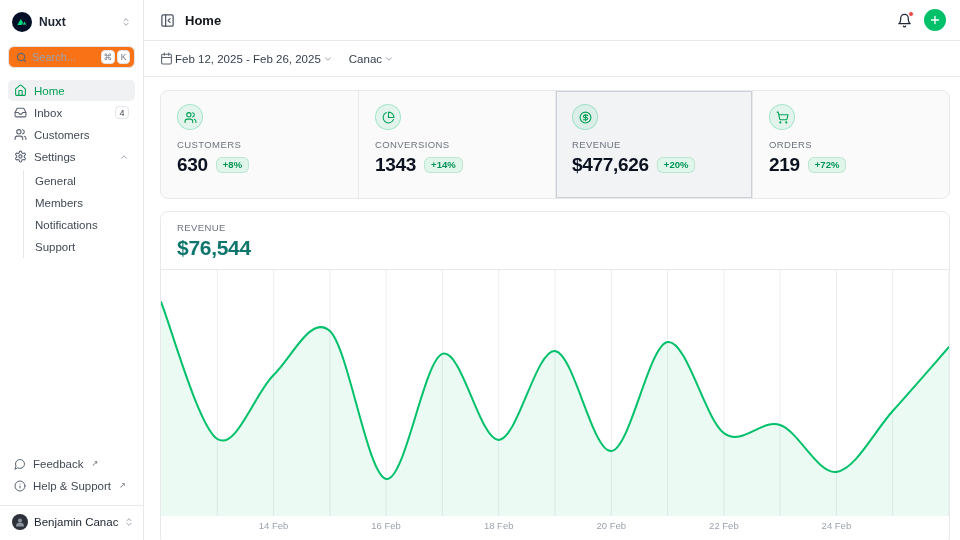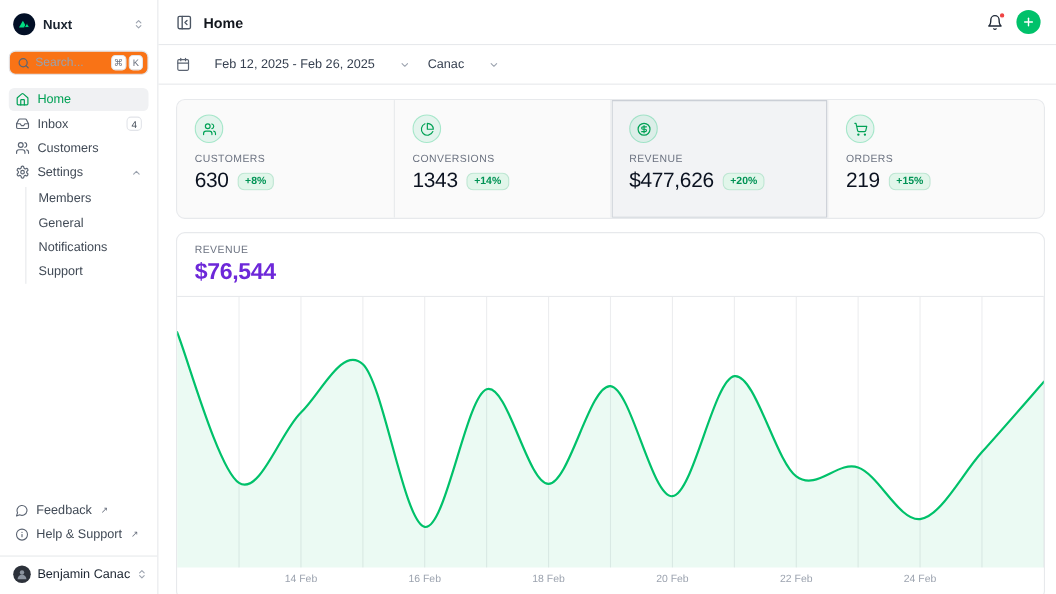--- a/index.html
+++ b/index.html
@@ -41,38 +41,38 @@
   .main { flex:1; display:flex; flex-direction:column; min-width:0; }
   .topbar { height:41px; flex:0 0 41px; border-bottom:1px solid #e7e9ec; display:flex; align-items:center; gap:10px; padding:0 14px 0 16px; }
   .page-title { font-size:13px; font-weight:700; color:#12161d; }
   .collapse-btn { color:#4b5563; cursor:pointer; display:flex; }
   .top-actions { margin-left:auto; display:flex; align-items:center; gap:12px; }
   .bell-btn { position:relative; color:#1f2937; cursor:pointer; display:flex; }
   .bell-dot { position:absolute; top:-2px; right:-2px; width:6px; height:6px; border-radius:50%; background:#ef4444; border:1px solid #fff; }
   .plus-btn { width:22px; height:22px; border-radius:50%; background:#00C16A; color:#fff; border:none; display:flex; align-items:center; justify-content:center; cursor:pointer; }
 
   .toolbar { height:36px; flex:0 0 36px; border-bottom:1px solid #e7e9ec; display:flex; align-items:center; gap:16px; padding:0 16px; }
-  .tb-btn { display:flex; align-items:center; gap:22px; font-size:11.5px; font-weight:500; color:#374151; cursor:pointer; }
+  .tb-btn { display:flex; align-items:center; gap:2px; font-size:11.5px; font-weight:500; color:#374151; cursor:pointer; }
 
   .content { padding:13px 10px 0 16px; }
 
   .stats { width:790px; height:109px; display:grid; grid-template-columns:repeat(4,1fr); border:1px solid #e7e9ec; border-radius:8px; background:#fafafa; overflow:hidden; }
   .stat { padding:13px 16px; border-left:1px solid #e7e9ec; cursor:pointer; }
   .stat:first-child { border-left:none; }
   .stat.selected { background:#f2f3f5; box-shadow:inset 0 0 0 1px #cbcfd6; }
   .stat-icon { width:26px; height:26px; border-radius:50%; background:rgba(0,193,106,.09); border:1px solid rgba(0,193,106,.28); color:#00a155; display:flex; align-items:center; justify-content:center; }
   .stat-label { margin-top:9px; font-size:9.5px; letter-spacing:.4px; color:#6b7280; font-weight:500; }
   .stat-value-row { margin-top:4px; display:flex; align-items:center; gap:8px; }
-  .stat-value { font-size:19px; font-weight:400; color:#0b1220; letter-spacing:-.3px; }
+  .stat-value { font-size:19px; font-weight:700; color:#0b1220; letter-spacing:-.3px; }
   .delta-badge { font-size:9.5px; font-weight:600; color:#009355; background:#e1f6ea; border:1px solid rgba(0,150,85,.16); border-radius:6px; padding:2px 6px; line-height:1.1; }
 
   .chart-card { margin-top:12px; width:790px; height:334px; border:1px solid #e7e9ec; border-radius:8px; background:#fff; overflow:hidden; }
   .chart-head { padding:10px 16px 9px; }
   .chart-label { font-size:9.5px; letter-spacing:.4px; color:#6b7280; font-weight:500; }
-  .chart-value { font-size:21px; font-weight:700; color:#6d28d9; letter-spacing:-.3px; margin-top:3px; }
+  .chart-value { font-size:21px; font-weight:700; color:#0f766e; letter-spacing:-.3px; margin-top:3px; }
   .chart-body { border-top:1px solid #e7e9ec; }
   .chart-body svg { display:block; }
 </style>
 </head>
 <body>
 
 <div class="app">
 
   <aside class="sidebar">
 
@@ -149,24 +149,24 @@
       <span>Settings</span>
       <span class="icon muted-ic ml-auto">
         <svg width="10" height="10" viewBox="0 0 24 24" fill="none" stroke="currentColor" stroke-width="2.4" stroke-linecap="round" stroke-linejoin="round">
             <path d="m18 15-6-6-6 6"></path>
           </svg>
       </span>
     </div>
 
     <div class="subnav">
       <div class="sub-item">
+          <span>General</span>
+        </div>
+      <div class="sub-item">
           <span>Members</span>
-        </div>
-      <div class="sub-item">
-          <span>General</span>
         </div>
       <div class="sub-item">
           <span>Notifications</span>
         </div>
       <div class="sub-item">
           <span>Support</span>
         </div>
     </div>
 
     <div class="spacer"></div>
@@ -320,21 +320,21 @@
           <span class="stat-icon">
             <svg width="13" height="13" viewBox="0 0 24 24" fill="none" stroke="currentColor" stroke-width="2" stroke-linecap="round" stroke-linejoin="round">
                 <circle cx="8" cy="21" r="1"></circle>
                 <circle cx="19" cy="21" r="1"></circle>
                 <path d="M2.05 2.05h2l2.66 12.42a2 2 0 0 0 2 1.58h9.78a2 2 0 0 0 1.95-1.57l1.65-7.43H5.12"></path>
               </svg>
           </span>
           <div class="stat-label">ORDERS</div>
           <div class="stat-value-row">
             <span class="stat-value">219</span>
-            <span class="delta-badge">+15%</span>
+            <span class="delta-badge">+72%</span>
           </div>
         </div>
       </div>
 
       <div class="chart-card">
         <div class="chart-head">
           <div class="chart-label">REVENUE</div>
           <div class="chart-value">$76,544</div>
         </div>
         <div class="chart-body">

